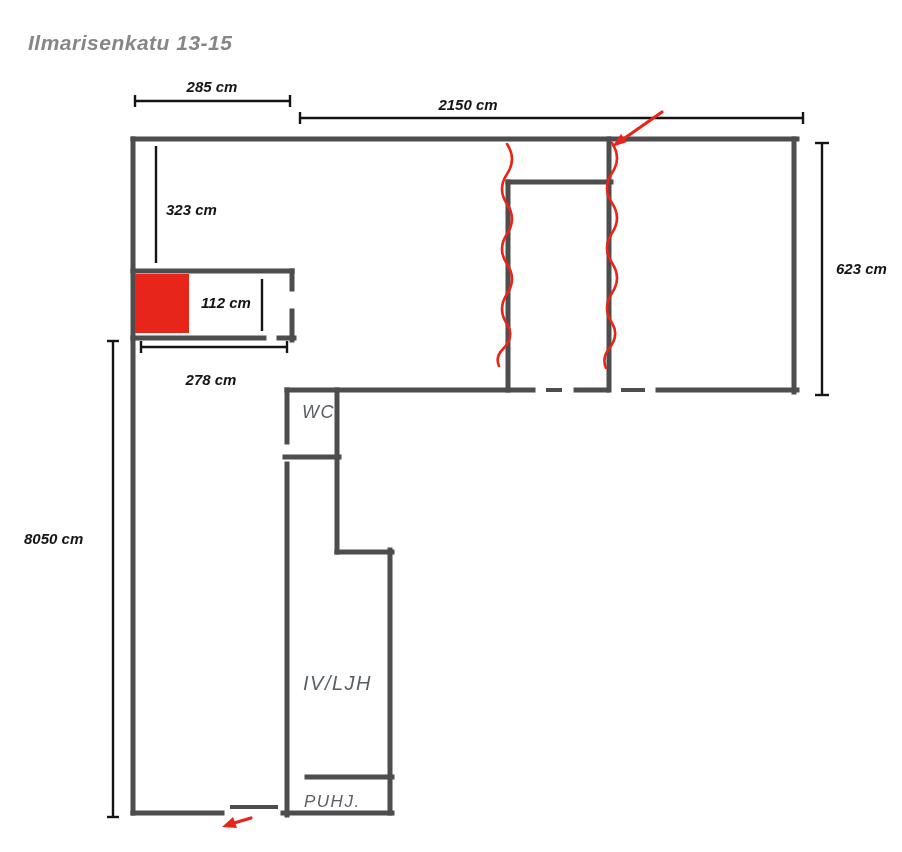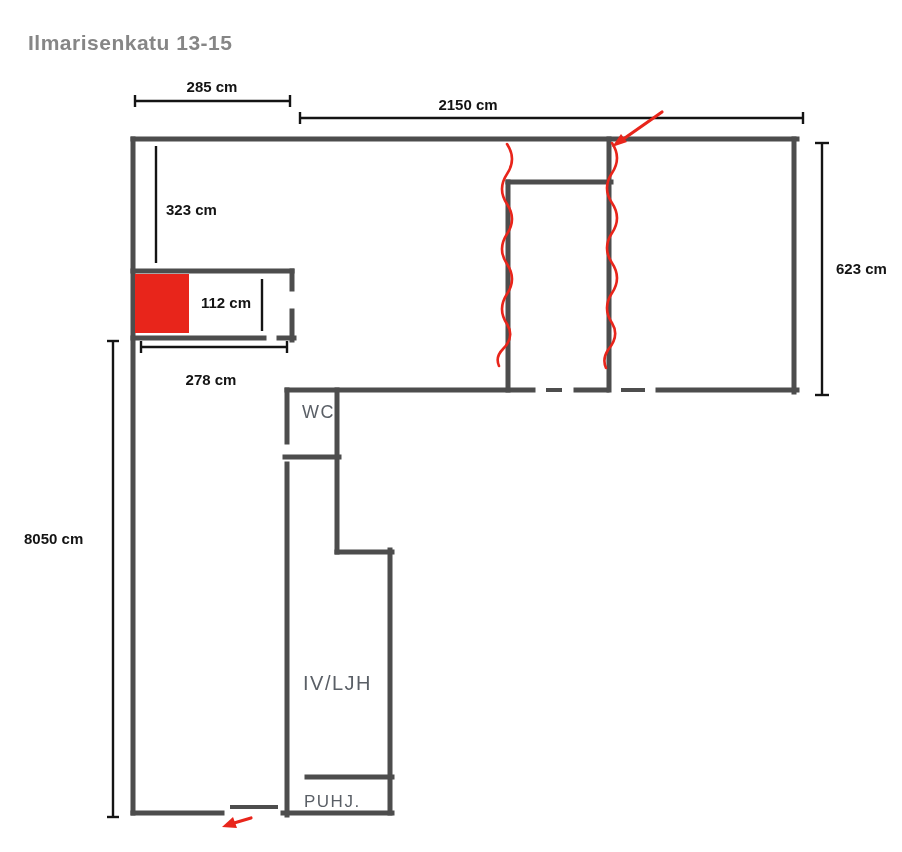--- a/index.html
+++ b/index.html
@@ -7,20 +7,21 @@
     padding: 0;
     background: var(--background, #ffffff);
     font-family: "Liberation Sans", "DejaVu Sans", sans-serif;
   }
   .stage {
     position: relative;
     width: 902px;
     height: 852px;
     background: var(--background, #ffffff);
     overflow: hidden;
+    font-style: italic;
   }
   svg { display: block; }
 
   .wall {
     stroke: var(--wall, #4d4d4d);
     stroke-width: 5;
     fill: none;
     stroke-linecap: square;
   }
   .wall-dash {

